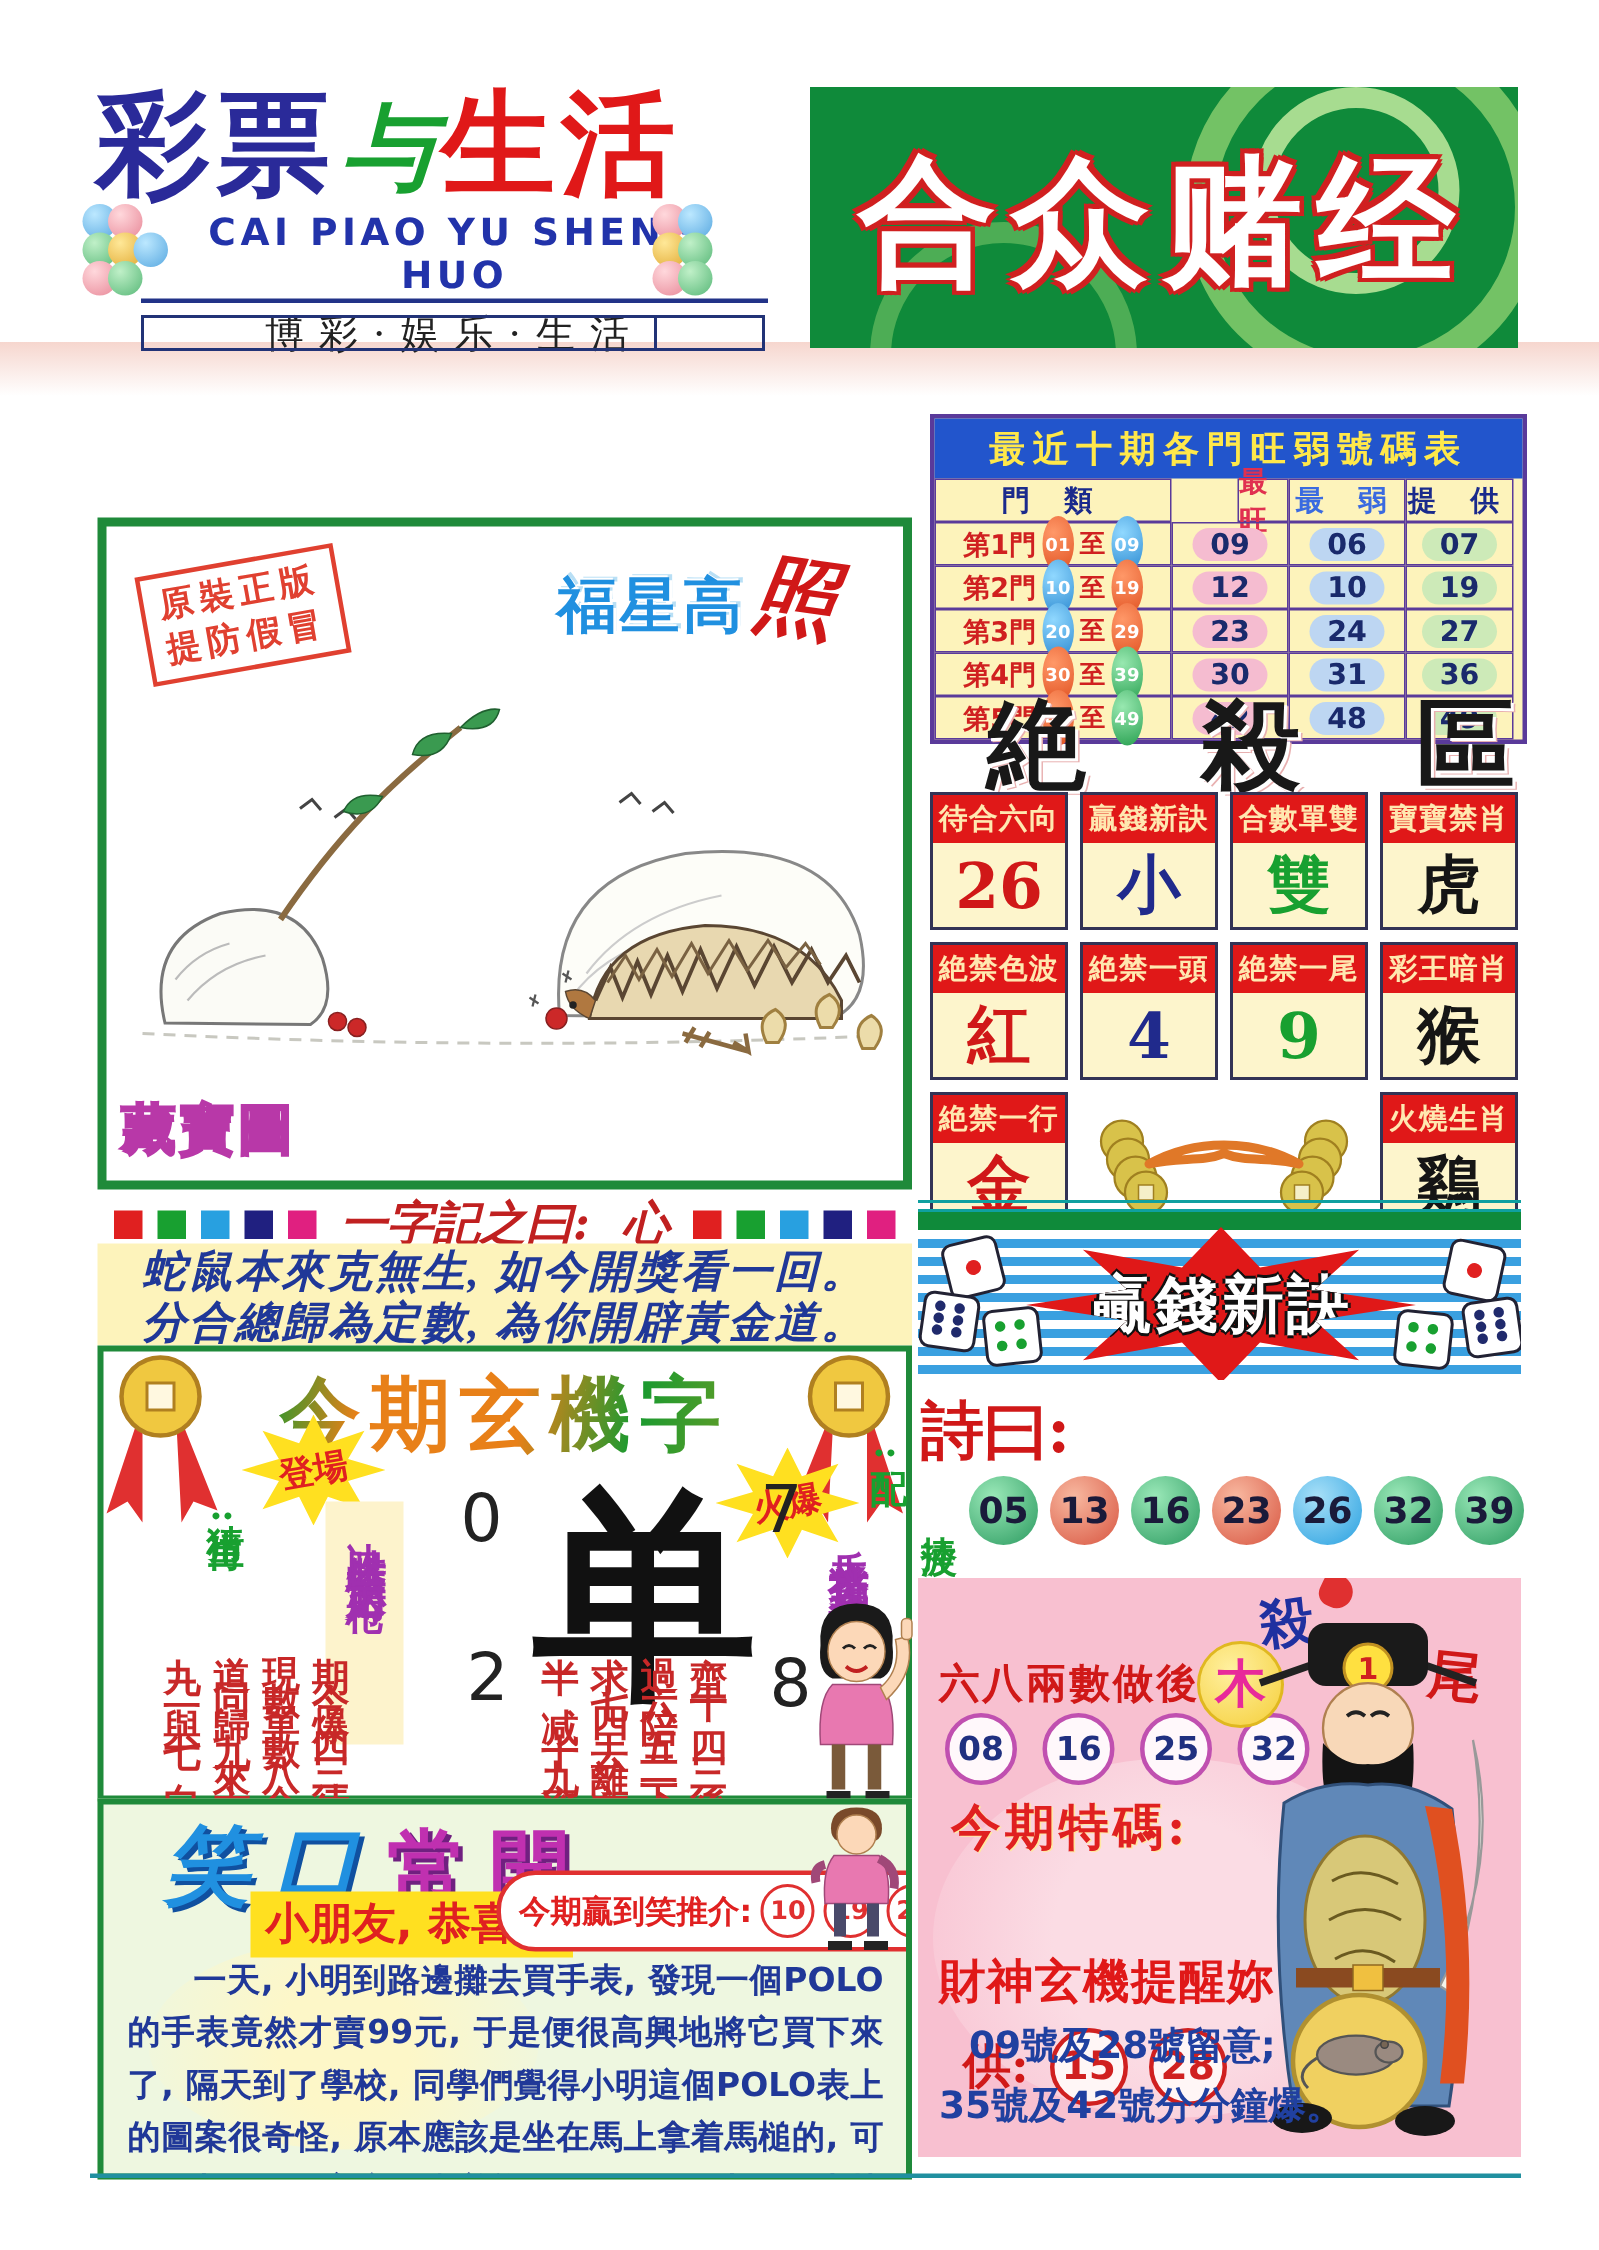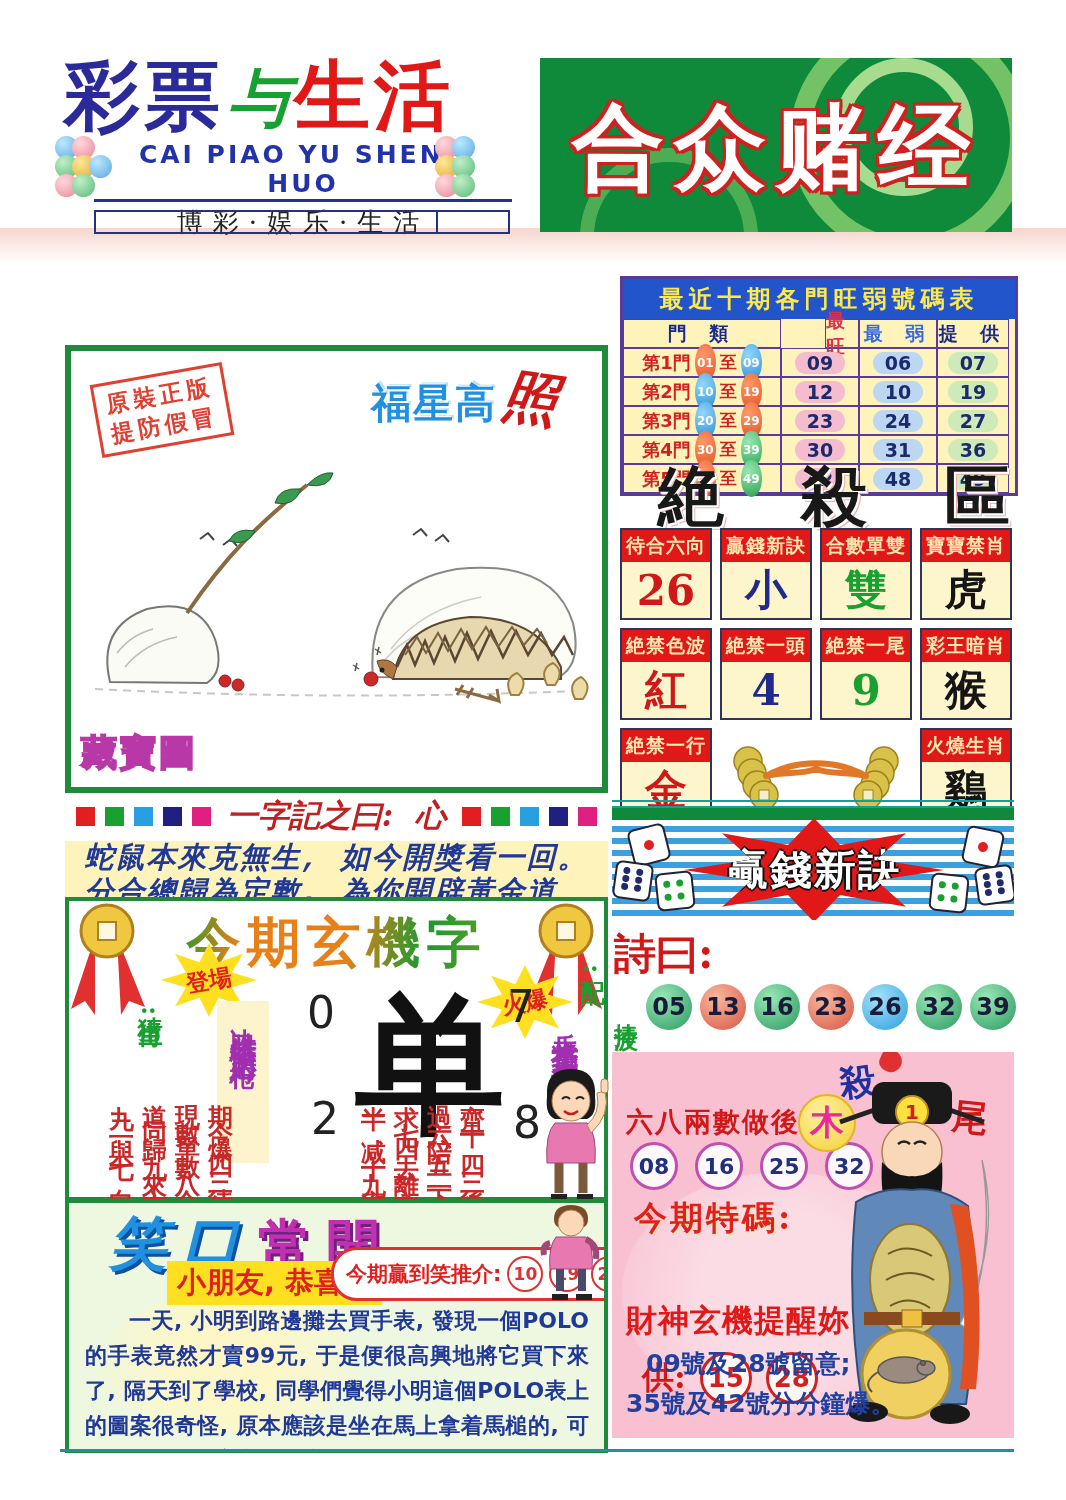--- a/index.html
+++ b/index.html
@@ -90,21 +90,21 @@
   
   .picture-box{border:6px solid #1f8a3a;background:#fff;}
   .stamp{border:3px solid #e04030;color:#e04030;font-size:23px;font-weight:bold;padding:4px 10px;transform:rotate(-10deg);line-height:1.3;letter-spacing:4px;font-family:"DejaVu Serif",serif;}
   .blessing-blue{color:#2090e0;font-size:40px;font-weight:900;letter-spacing:2px;text-shadow:2px 2px 0 #fff,-1px -1px 0 #fff,2px -2px 0 #b8dff5;}
   .blessing-red{color:#d01818;font-size:56px;font-weight:900;font-family:"DejaVu Serif",serif;font-style:italic;transform:rotate(8deg);display:inline-block;}
   .map-label{font-size:36px;font-weight:900;letter-spacing:3px;color:#fdf0fb;-webkit-text-stroke:2px #b838a8;font-family:"DejaVu Serif",serif;}
   .word-row{display:flex;align-items:center;justify-content:center;gap:10px;}
   .sq{width:19px;height:19px;display:inline-block;}
   .sq-red{background:#e02020;}.sq-green{background:#18a030;}.sq-sky{background:#28a0e0;}.sq-navy{background:#202080;}.sq-mag{background:#e02080;}
   .word-label{color:#c02020;font-family:"DejaVu Serif",serif;font-weight:900;font-size:31px;font-style:italic;margin:0 6px;}
-  .poem{background:#fdf3bb;text-align:center;font-family:Liberation Mono, monospace;font-weight:900;font-style:italic;color:#203898;font-size:29px;line-height:34px;padding-top:2px;letter-spacing:2px;margin-top:12px;}
+  .poem{background:#fdf3bb;text-align:center;font-family:Liberation Serif, serif;font-weight:900;font-style:italic;color:#203898;font-size:29px;line-height:34px;padding-top:2px;letter-spacing:2px;}
   
   .mystery-box{border:4px solid #1f8a3a;background:#fff;}
   .mys-title{font-size:54px;font-weight:900;letter-spacing:6px;background:linear-gradient(100deg,#1a9a30 0%,#1a9a30 20%,#e88018 32%,#e88018 52%,#1a9a30 66%,#d8a018 100%);-webkit-background-clip:text;background-clip:text;color:transparent;}
   .mini-burst{background:#ffe020;width:96px;height:74px;position:absolute;}
   .mini-burst span{color:#e02020;font-size:23px;font-weight:900;transform:rotate(-10deg);}
   .vtext{writing-mode:vertical-rl;font-family:"DejaVu Serif",serif;font-weight:900;line-height:1.15;}
   .guess-label{color:#18a030;font-size:25px;letter-spacing:3px;}
   .purple-cols{display:flex;writing-mode:vertical-rl;background:#fdf3cc;padding:6px 8px;gap:6px;}
   .purple-cols div{color:#a030b0;font-size:27px;font-family:"DejaVu Serif",serif;font-weight:900;letter-spacing:4px;}
   .purple-cols.nobg{background:transparent;}

